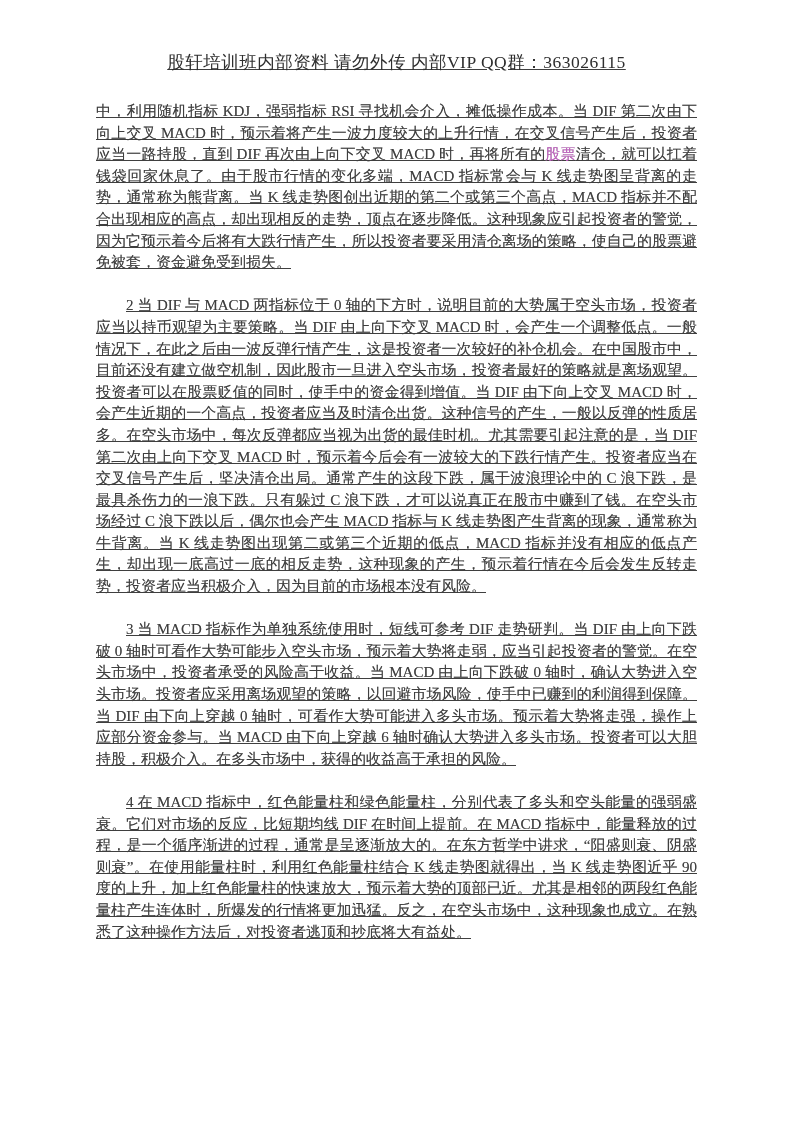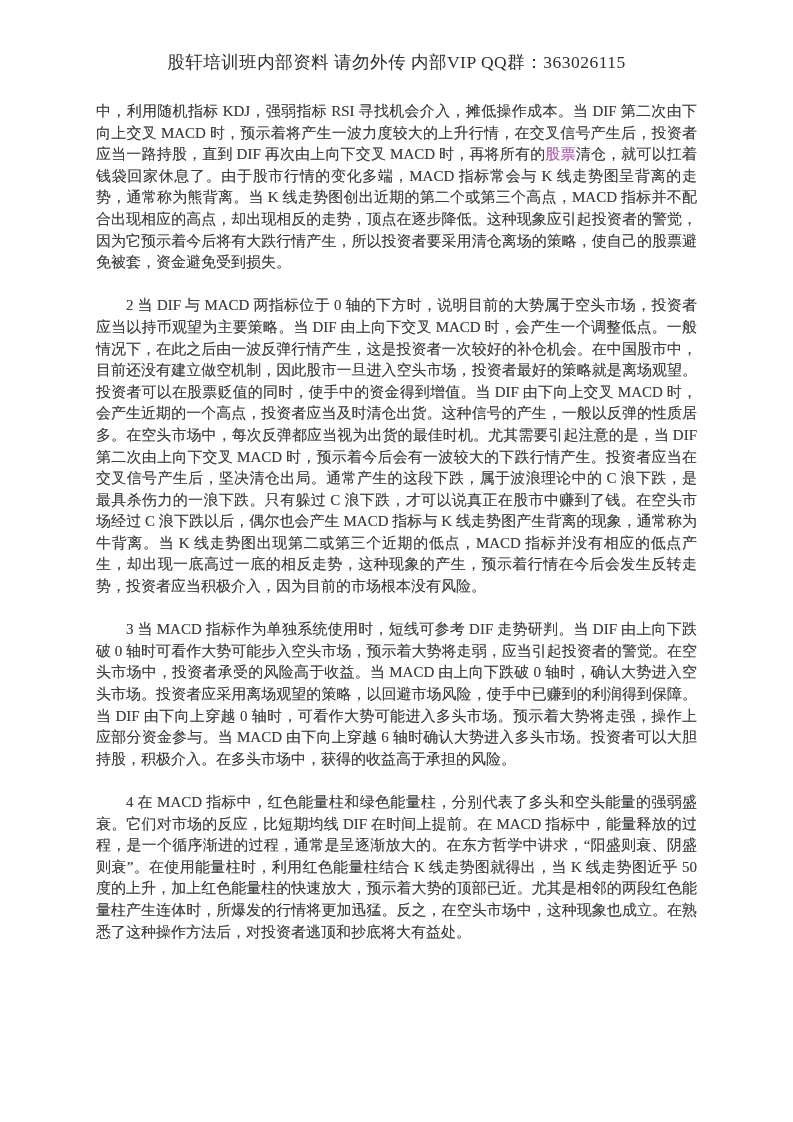--- a/index.html
+++ b/index.html
@@ -13,20 +13,21 @@
     overflow: hidden;
   }
   .page {
     width: 793px;
     height: 1122px;
     box-sizing: border-box;
     padding: 50px 96px 0 96px;
     background: var(--background, #ffffff);
     font-family: "Liberation Serif", "DejaVu Serif", serif;
     color: var(--text, #3f3f3f);
+    text-decoration: underline;
   }
   .header {
     text-align: center;
     font-size: 17.5px;
     letter-spacing: 0.5px;
     color: var(--header_text, #2e2e2e);
     white-space: nowrap;
     margin: 0 -40px 27px -40px; 
   }
   .content {
@@ -55,16 +56,16 @@
   <div class="header">股轩培训班内部资料 请勿外传 内部VIP QQ群：363026115</div>
 
   <div class="content">
 
     <p class="para no-indent"><span>中，利用随机指标 KDJ，强弱指标 RSI 寻找机会介入，摊低操作成本。当 DIF 第二次由下向上交叉 MACD 时，预示着将产生一波力度较大的上升行情，在交叉信号产生后，投资者应当一路持股，直到 DIF 再次由上向下交叉 MACD 时，再将所有的</span><span class="hl">股票</span><span>清仓，就可以扛着钱袋回家休息了。由于股市行情的变化多端，MACD 指标常会与 K 线走势图呈背离的走势，通常称为熊背离。当 K 线走势图创出近期的第二个或第三个高点，MACD 指标并不配合出现相应的高点，却出现相反的走势，顶点在逐步降低。这种现象应引起投资者的警觉，因为它预示着今后将有大跌行情产生，所以投资者要采用清仓离场的策略，使自己的股票避免被套，资金避免受到损失。</span></p>
 
     <p class="para">2 当 DIF 与 MACD 两指标位于 0 轴的下方时，说明目前的大势属于空头市场，投资者应当以持币观望为主要策略。当 DIF 由上向下交叉 MACD 时，会产生一个调整低点。一般情况下，在此之后由一波反弹行情产生，这是投资者一次较好的补仓机会。在中国股市中，目前还没有建立做空机制，因此股市一旦进入空头市场，投资者最好的策略就是离场观望。投资者可以在股票贬值的同时，使手中的资金得到增值。当 DIF 由下向上交叉 MACD 时，会产生近期的一个高点，投资者应当及时清仓出货。这种信号的产生，一般以反弹的性质居多。在空头市场中，每次反弹都应当视为出货的最佳时机。尤其需要引起注意的是，当 DIF 第二次由上向下交叉 MACD 时，预示着今后会有一波较大的下跌行情产生。投资者应当在交叉信号产生后，坚决清仓出局。通常产生的这段下跌，属于波浪理论中的 C 浪下跌，是最具杀伤力的一浪下跌。只有躲过 C 浪下跌，才可以说真正在股市中赚到了钱。在空头市场经过 C 浪下跌以后，偶尔也会产生 MACD 指标与 K 线走势图产生背离的现象，通常称为牛背离。当 K 线走势图出现第二或第三个近期的低点，MACD 指标并没有相应的低点产生，却出现一底高过一底的相反走势，这种现象的产生，预示着行情在今后会发生反转走势，投资者应当积极介入，因为目前的市场根本没有风险。</p>
 
     <p class="para">3 当 MACD 指标作为单独系统使用时，短线可参考 DIF 走势研判。当 DIF 由上向下跌破 0 轴时可看作大势可能步入空头市场，预示着大势将走弱，应当引起投资者的警觉。在空头市场中，投资者承受的风险高于收益。当 MACD 由上向下跌破 0 轴时，确认大势进入空头市场。投资者应采用离场观望的策略，以回避市场风险，使手中已赚到的利润得到保障。当 DIF 由下向上穿越 0 轴时，可看作大势可能进入多头市场。预示着大势将走强，操作上应部分资金参与。当 MACD 由下向上穿越 6 轴时确认大势进入多头市场。投资者可以大胆持股，积极介入。在多头市场中，获得的收益高于承担的风险。</p>
 
-    <p class="para">4 在 MACD 指标中，红色能量柱和绿色能量柱，分别代表了多头和空头能量的强弱盛衰。它们对市场的反应，比短期均线 DIF 在时间上提前。在 MACD 指标中，能量释放的过程，是一个循序渐进的过程，通常是呈逐渐放大的。在东方哲学中讲求，“阳盛则衰、阴盛则衰”。在使用能量柱时，利用红色能量柱结合 K 线走势图就得出，当 K 线走势图近乎 50 度的上升，加上红色能量柱的快速放大，预示着大势的顶部已近。尤其是相邻的两段红色能量柱产生连体时，所爆发的行情将更加迅猛。反之，在空头市场中，这种现象也成立。在熟悉了这种操作方法后，对投资者逃顶和抄底将大有益处。</p>
+    <p class="para">4 在 MACD 指标中，红色能量柱和绿色能量柱，分别代表了多头和空头能量的强弱盛衰。它们对市场的反应，比短期均线 DIF 在时间上提前。在 MACD 指标中，能量释放的过程，是一个循序渐进的过程，通常是呈逐渐放大的。在东方哲学中讲求，“阳盛则衰、阴盛则衰”。在使用能量柱时，利用红色能量柱结合 K 线走势图就得出，当 K 线走势图近乎 90 度的上升，加上红色能量柱的快速放大，预示着大势的顶部已近。尤其是相邻的两段红色能量柱产生连体时，所爆发的行情将更加迅猛。反之，在空头市场中，这种现象也成立。在熟悉了这种操作方法后，对投资者逃顶和抄底将大有益处。</p>
 
   </div>
 </div>
 
 </body></html>

